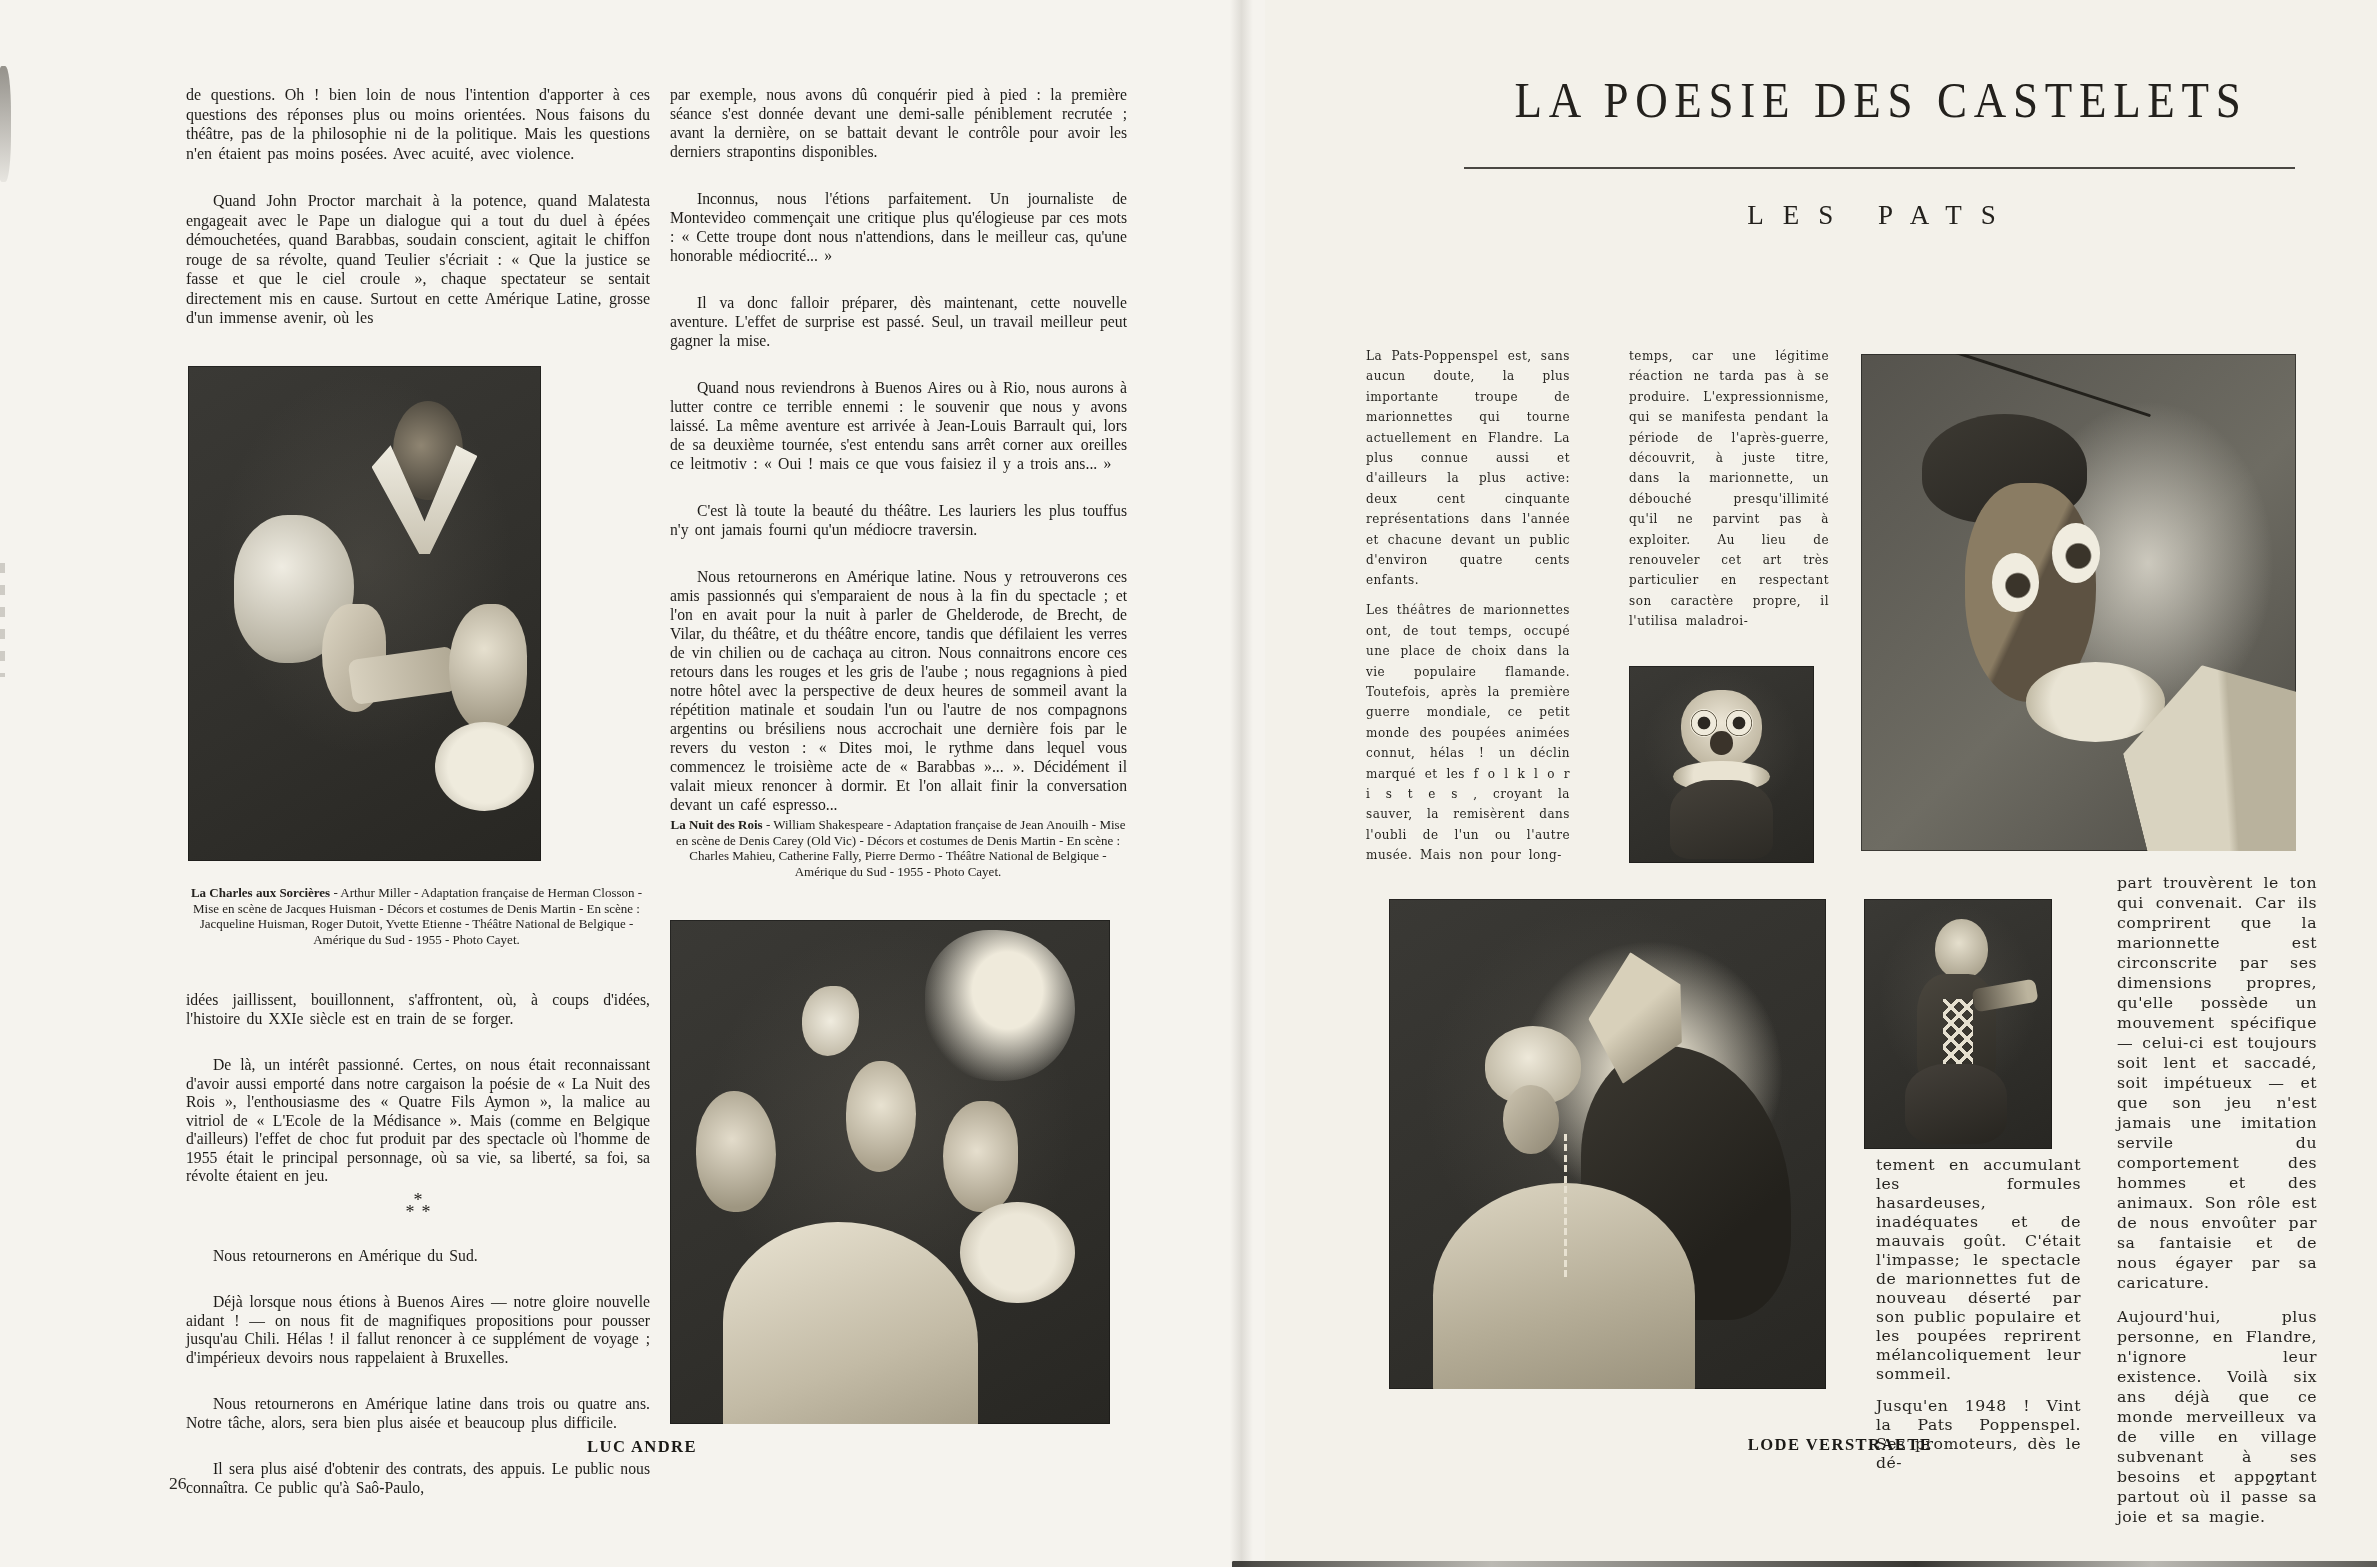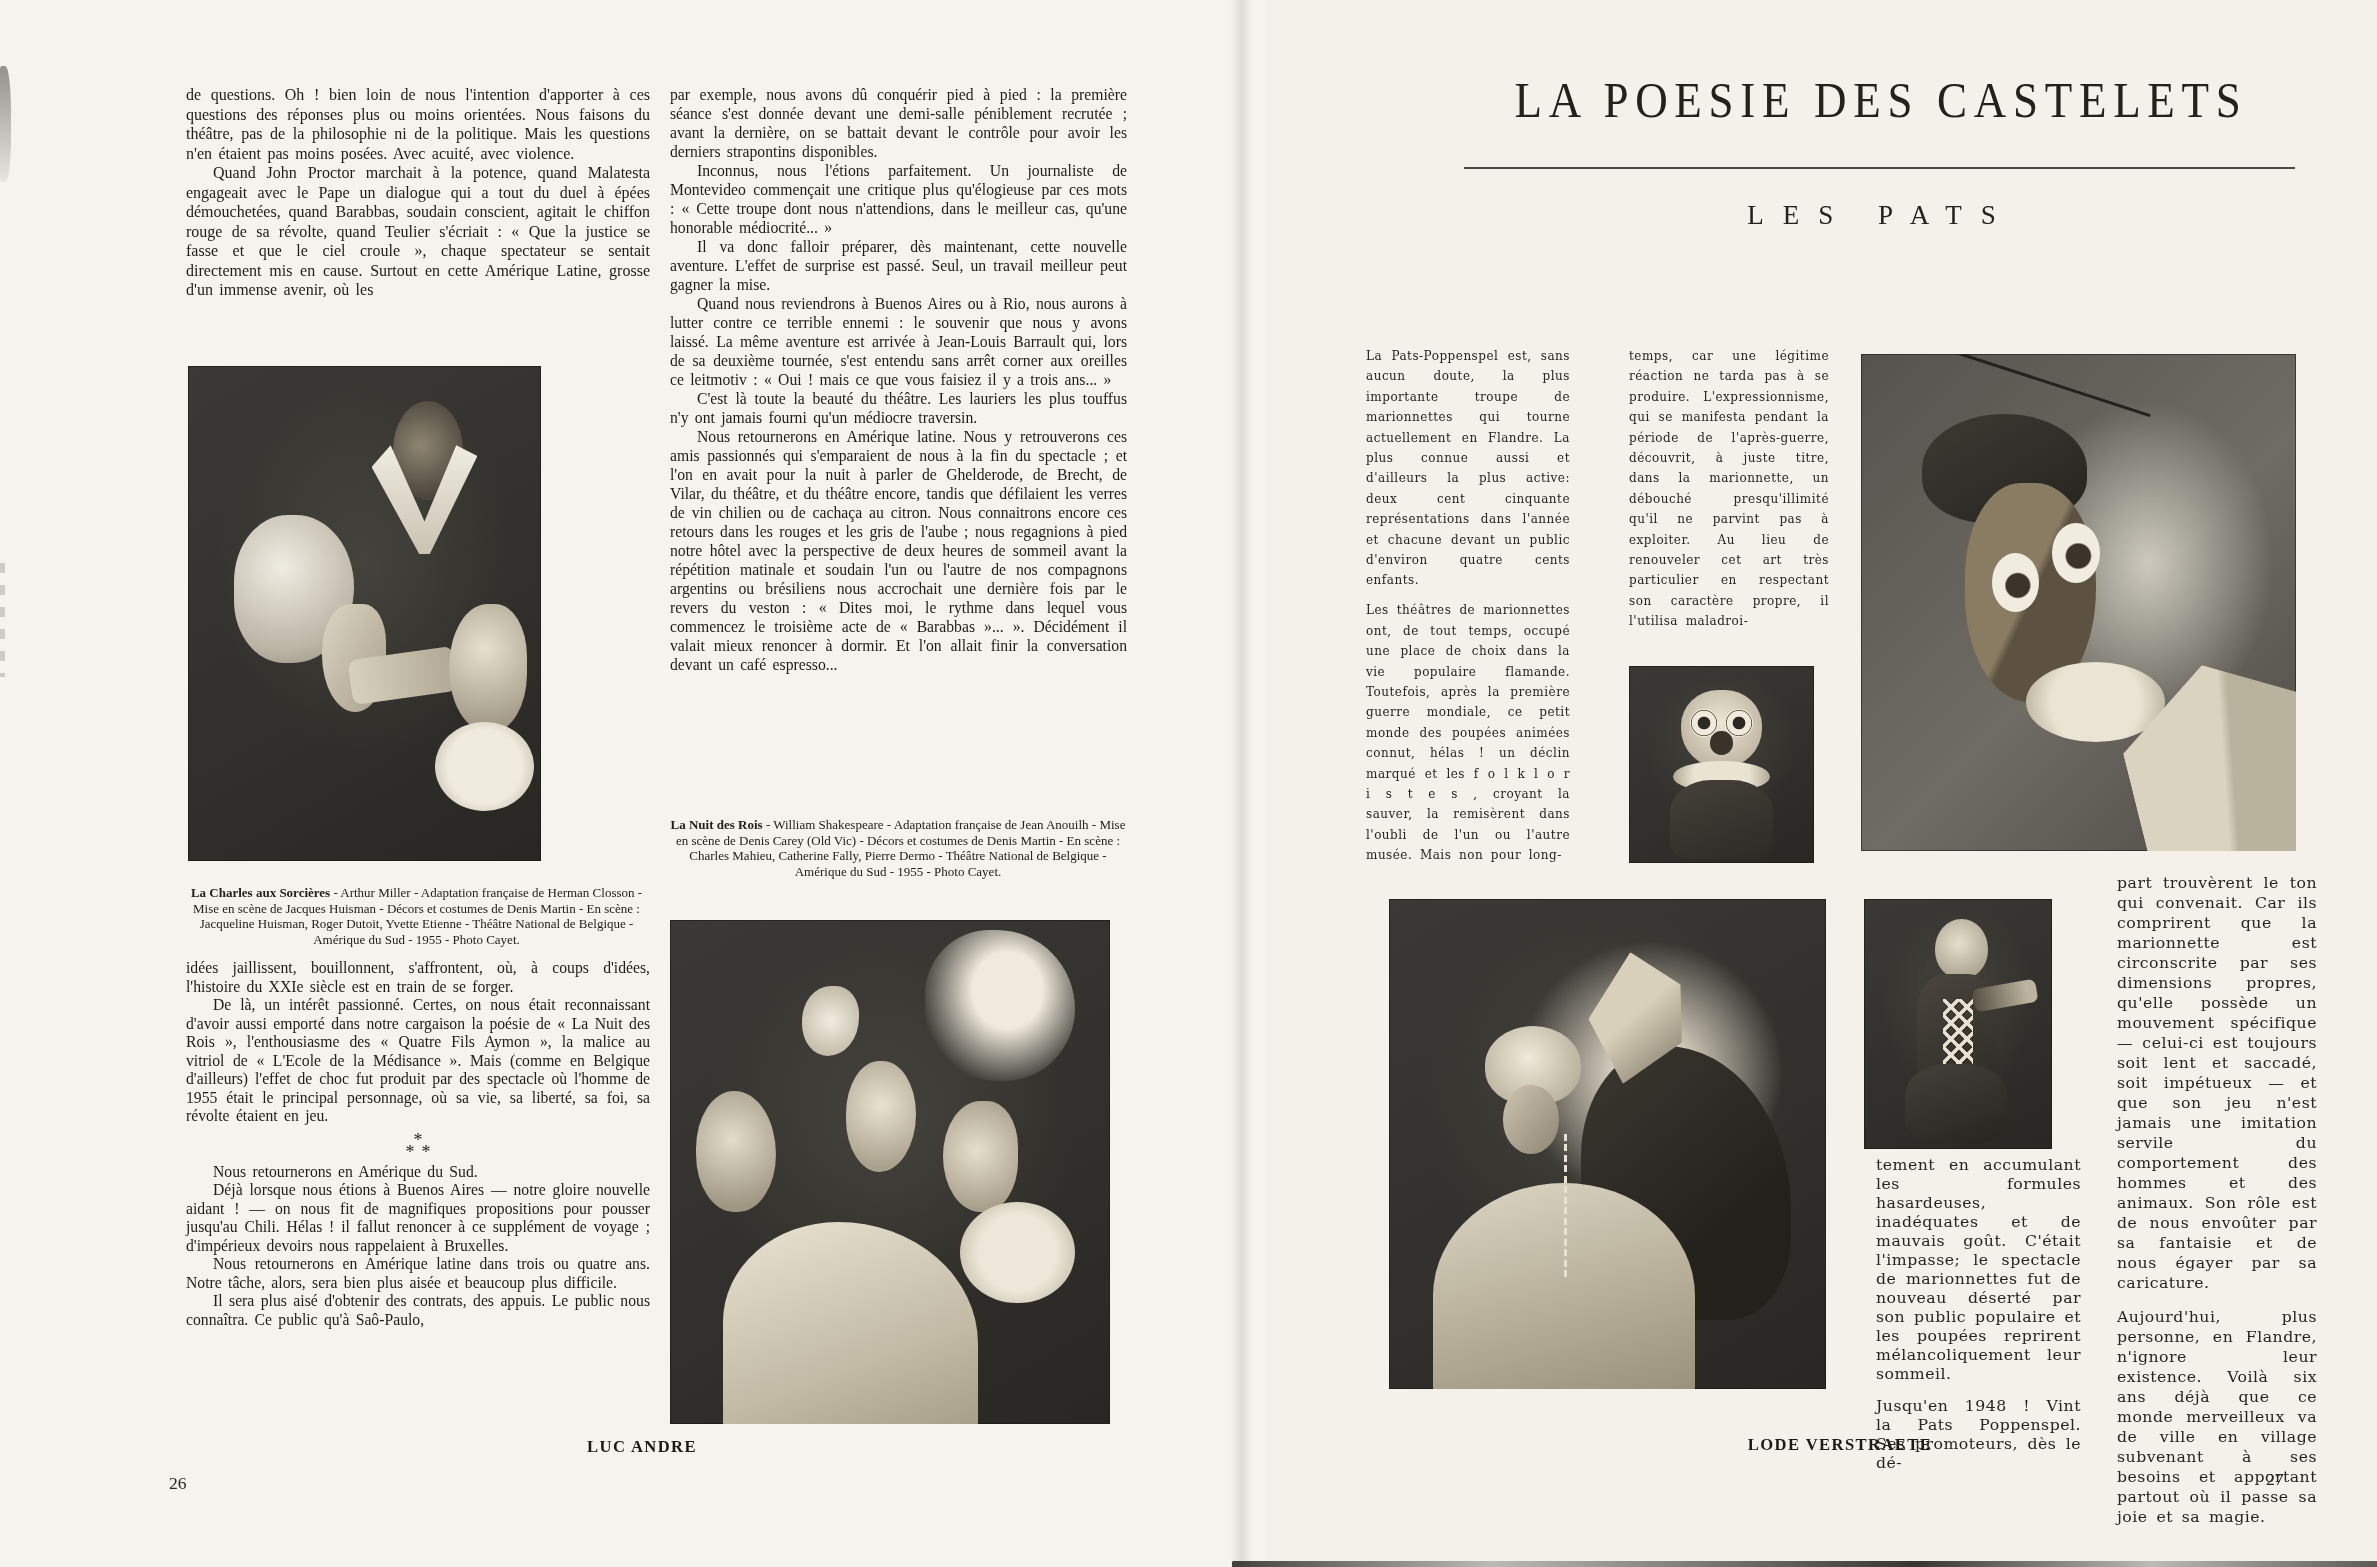--- a/index.html
+++ b/index.html
@@ -6,21 +6,21 @@
   body{
     width:2481px;height:1568px;position:relative;overflow:hidden;
     background:#f5f3ee;
     font-family:"Liberation Serif", serif;
     color:#1e1c19;
   }
   .abs{position:absolute;}
   
   .lp-col{position:absolute;text-align:justify;font-size:16px;line-height:19.5px;word-spacing:2.4px;}
   .para{margin:0;}
-  .para.ind{text-indent:27px;}
+  .para.ind{text-indent:27px;margin-top:28px;}
   
   .caption{position:absolute;text-align:center;font-size:13px;line-height:15.7px;color:#23211e;}
   .caption .lead{font-weight:bold;margin-top:10px;}
   
   .rp-title{
     position:absolute;left:1331px;top:71px;width:1098px;text-align:center;
     font-size:45px;letter-spacing:6.7px;font-weight:400;color:#23211d;
     transform:scaleY(1.12);transform-origin:top center;white-space:nowrap;
   }
   .rp-rule{position:absolute;left:1464px;top:167px;width:831px;height:1.9px;background:#2c2a26;opacity:.85;}
@@ -157,21 +157,21 @@
     <div class="sh p1-face"></div>
     <div class="sh p1-arm"></div>
     <div class="sh p1-baldhead"></div>
     <div class="sh p1-ruff"></div>
   </div>
 
   <div class="caption" style="left:119px;top:885px;width:471px;">
     <span class="lead">La Charles aux Sorcières</span><span> - Arthur Miller - Adaptation française de Herman Closson - Mise en scène de Jacques Huisman - Décors et costumes de Denis Martin - En scène : Jacqueline Huisman, Roger Dutoit, Yvette Etienne - Théâtre National de Belgique - Amérique du Sud - 1955 - Photo Cayet.</span>
   </div>
 
-  <div class="lp-col" style="left:124px;top:959px;width:464px;font-size:15.7px;line-height:18.5px;">
+  <div class="lp-col" style="left:124px;top:991px;width:464px;font-size:15.7px;line-height:18.5px;">
     <p class="para">idées jaillissent, bouillonnent, s'affrontent, où, à coups d'idées, l'histoire du XXIe siècle est en train de se forger.</p>
     <p class="para ind">De là, un intérêt passionné. Certes, on nous était reconnaissant d'avoir aussi emporté dans notre cargaison la poésie de « La Nuit des Rois », l'enthousiasme des « Quatre Fils Aymon », la malice au vitriol de « L'Ecole de la Médisance ». Mais (comme en Belgique d'ailleurs) l'effet de choc fut produit par des spectacle où l'homme de 1955 était le principal personnage, où sa vie, sa liberté, sa foi, sa révolte étaient en jeu.</p>
     <div class="asterism" style="position:static;margin:7.6px 0 3.8px 0;">
       <div>*</div>
       <div style="margin-top:-2.9px;">* *</div>
     </div>
     <p class="para ind">Nous retournerons en Amérique du Sud.</p>
     <p class="para ind">Déjà lorsque nous étions à Buenos Aires — notre gloire nouvelle aidant ! — on nous fit de magnifiques propositions pour pousser jusqu'au Chili. Hélas ! il fallut renoncer à ce supplément de voyage ; d'impérieux devoirs nous rappelaient à Bruxelles.</p>
     <p class="para ind">Nous retournerons en Amérique latine dans trois ou quatre ans. Notre tâche, alors, sera bien plus aisée et beaucoup plus difficile.</p>
     <p class="para ind">Il sera plus aisé d'obtenir des contrats, des appuis. Le public nous connaîtra. Ce public qu'à Saô-Paulo,</p>

